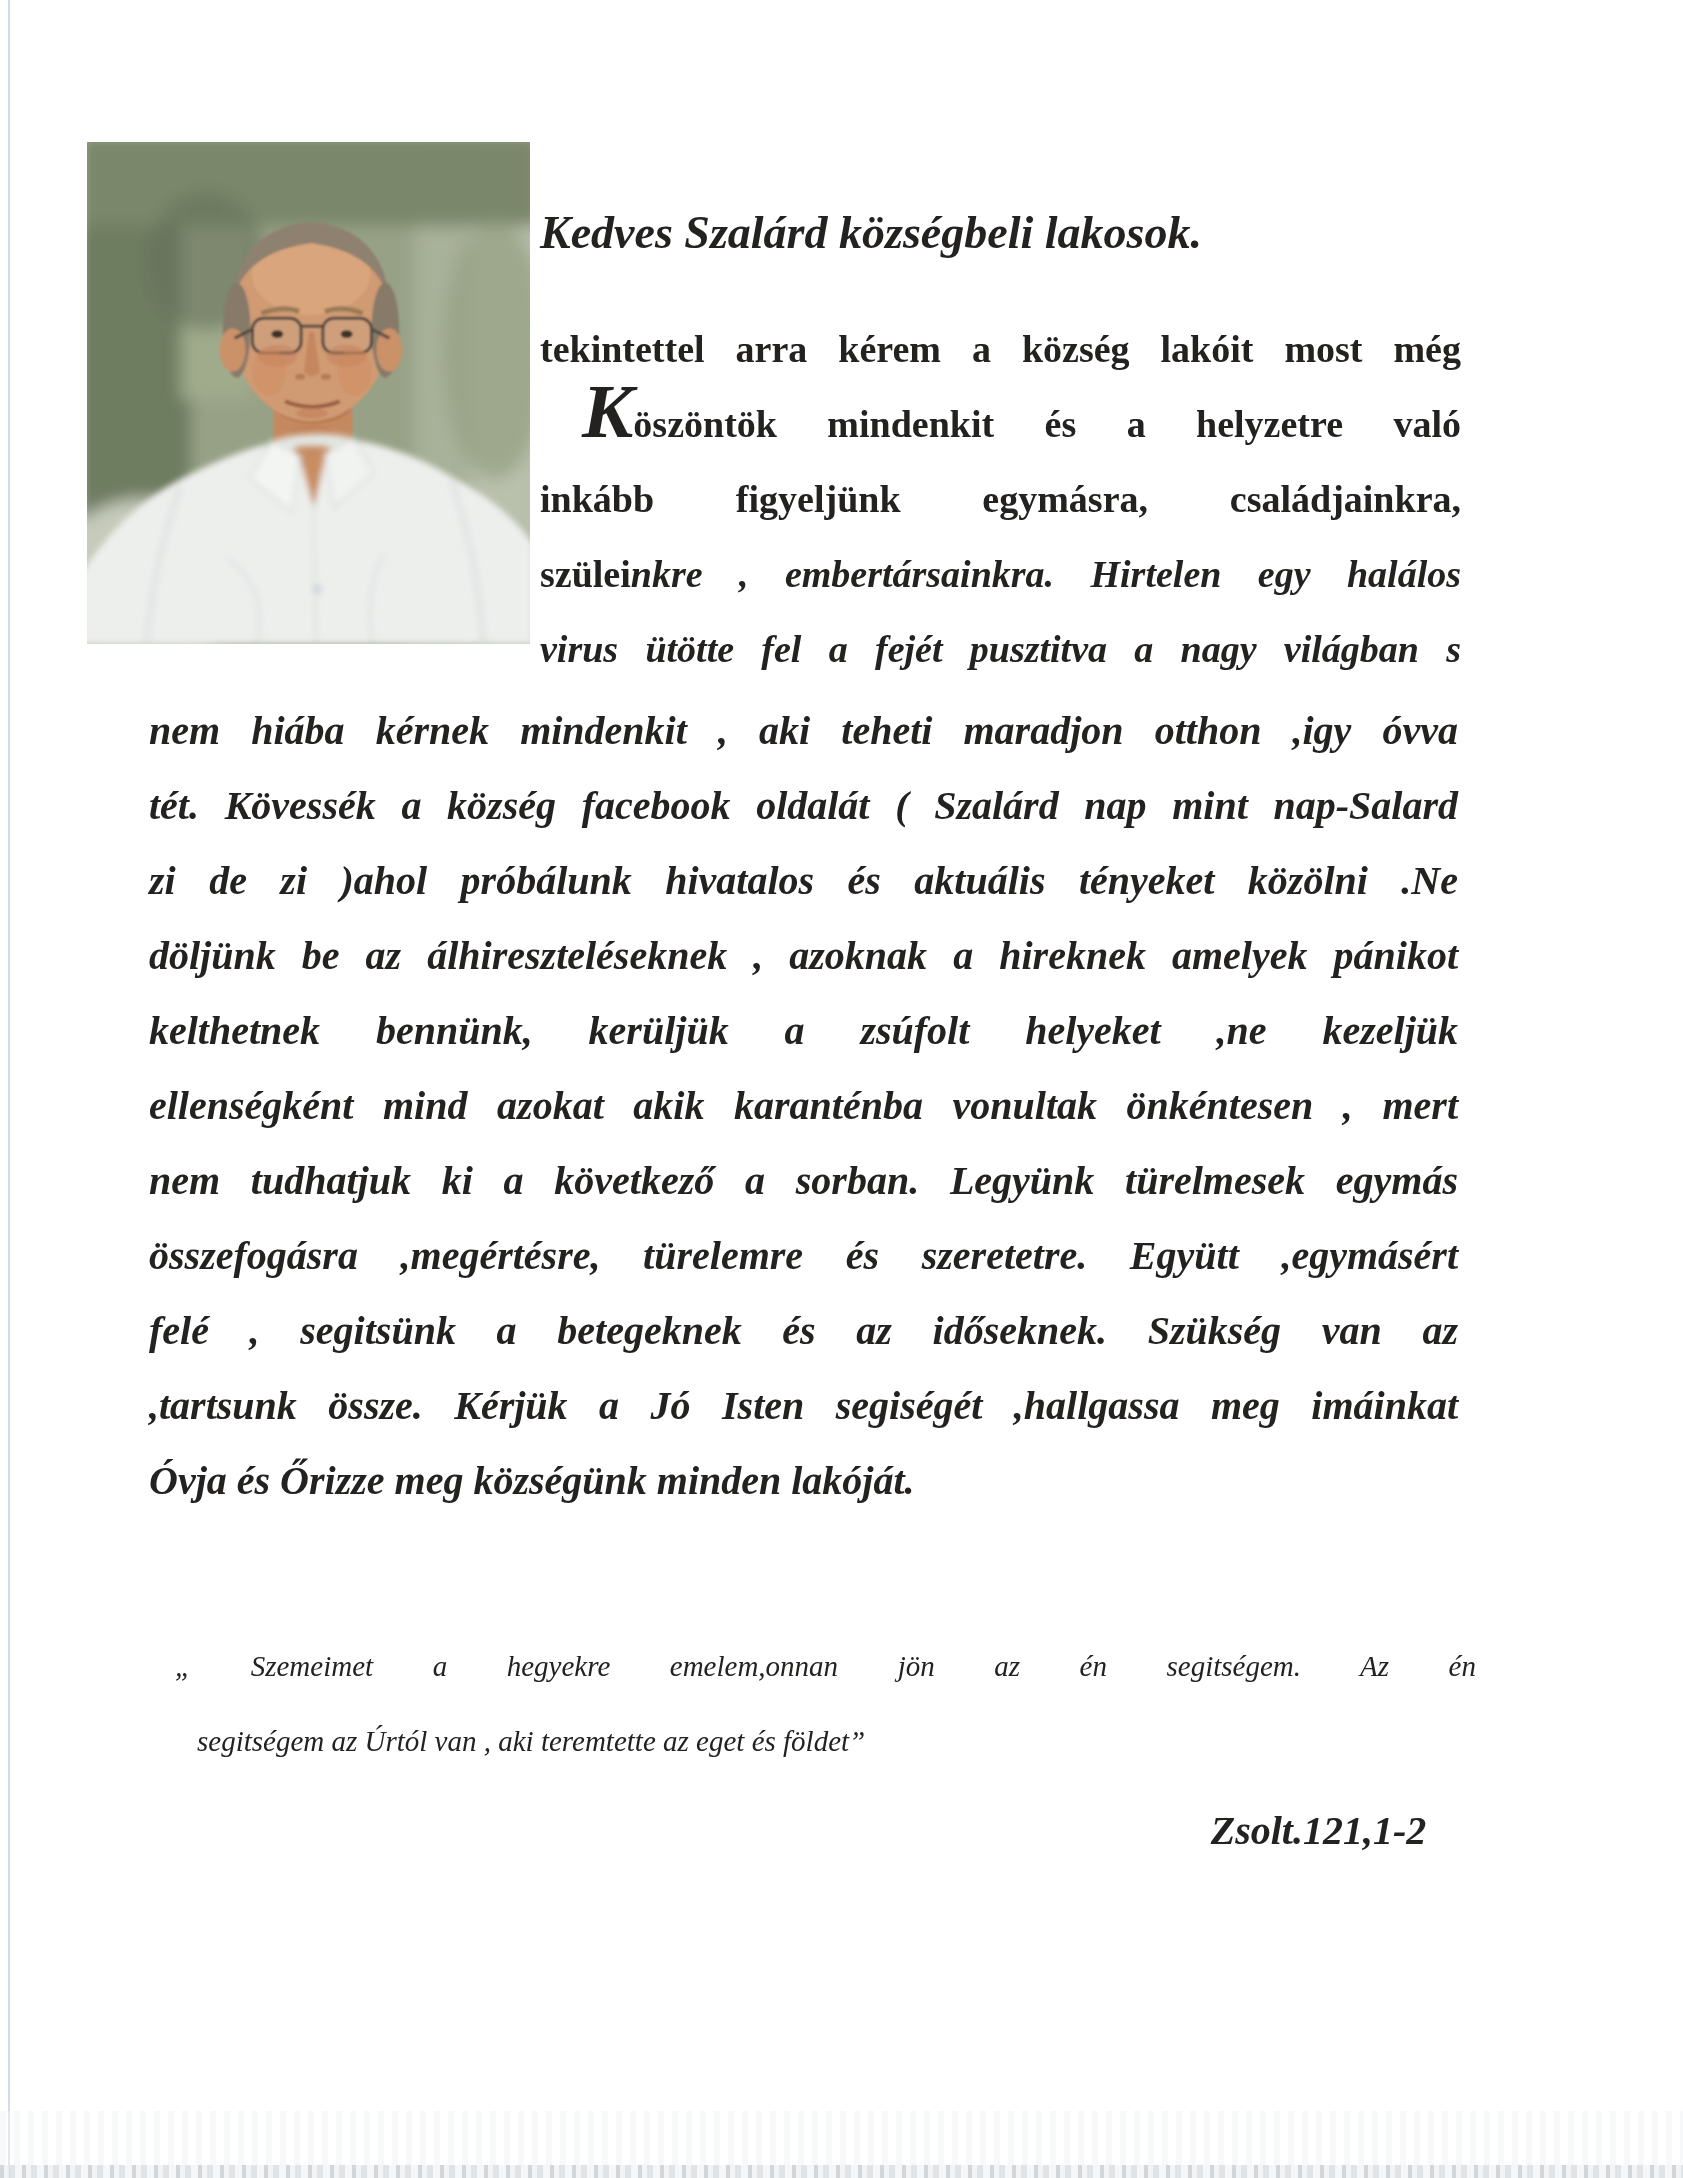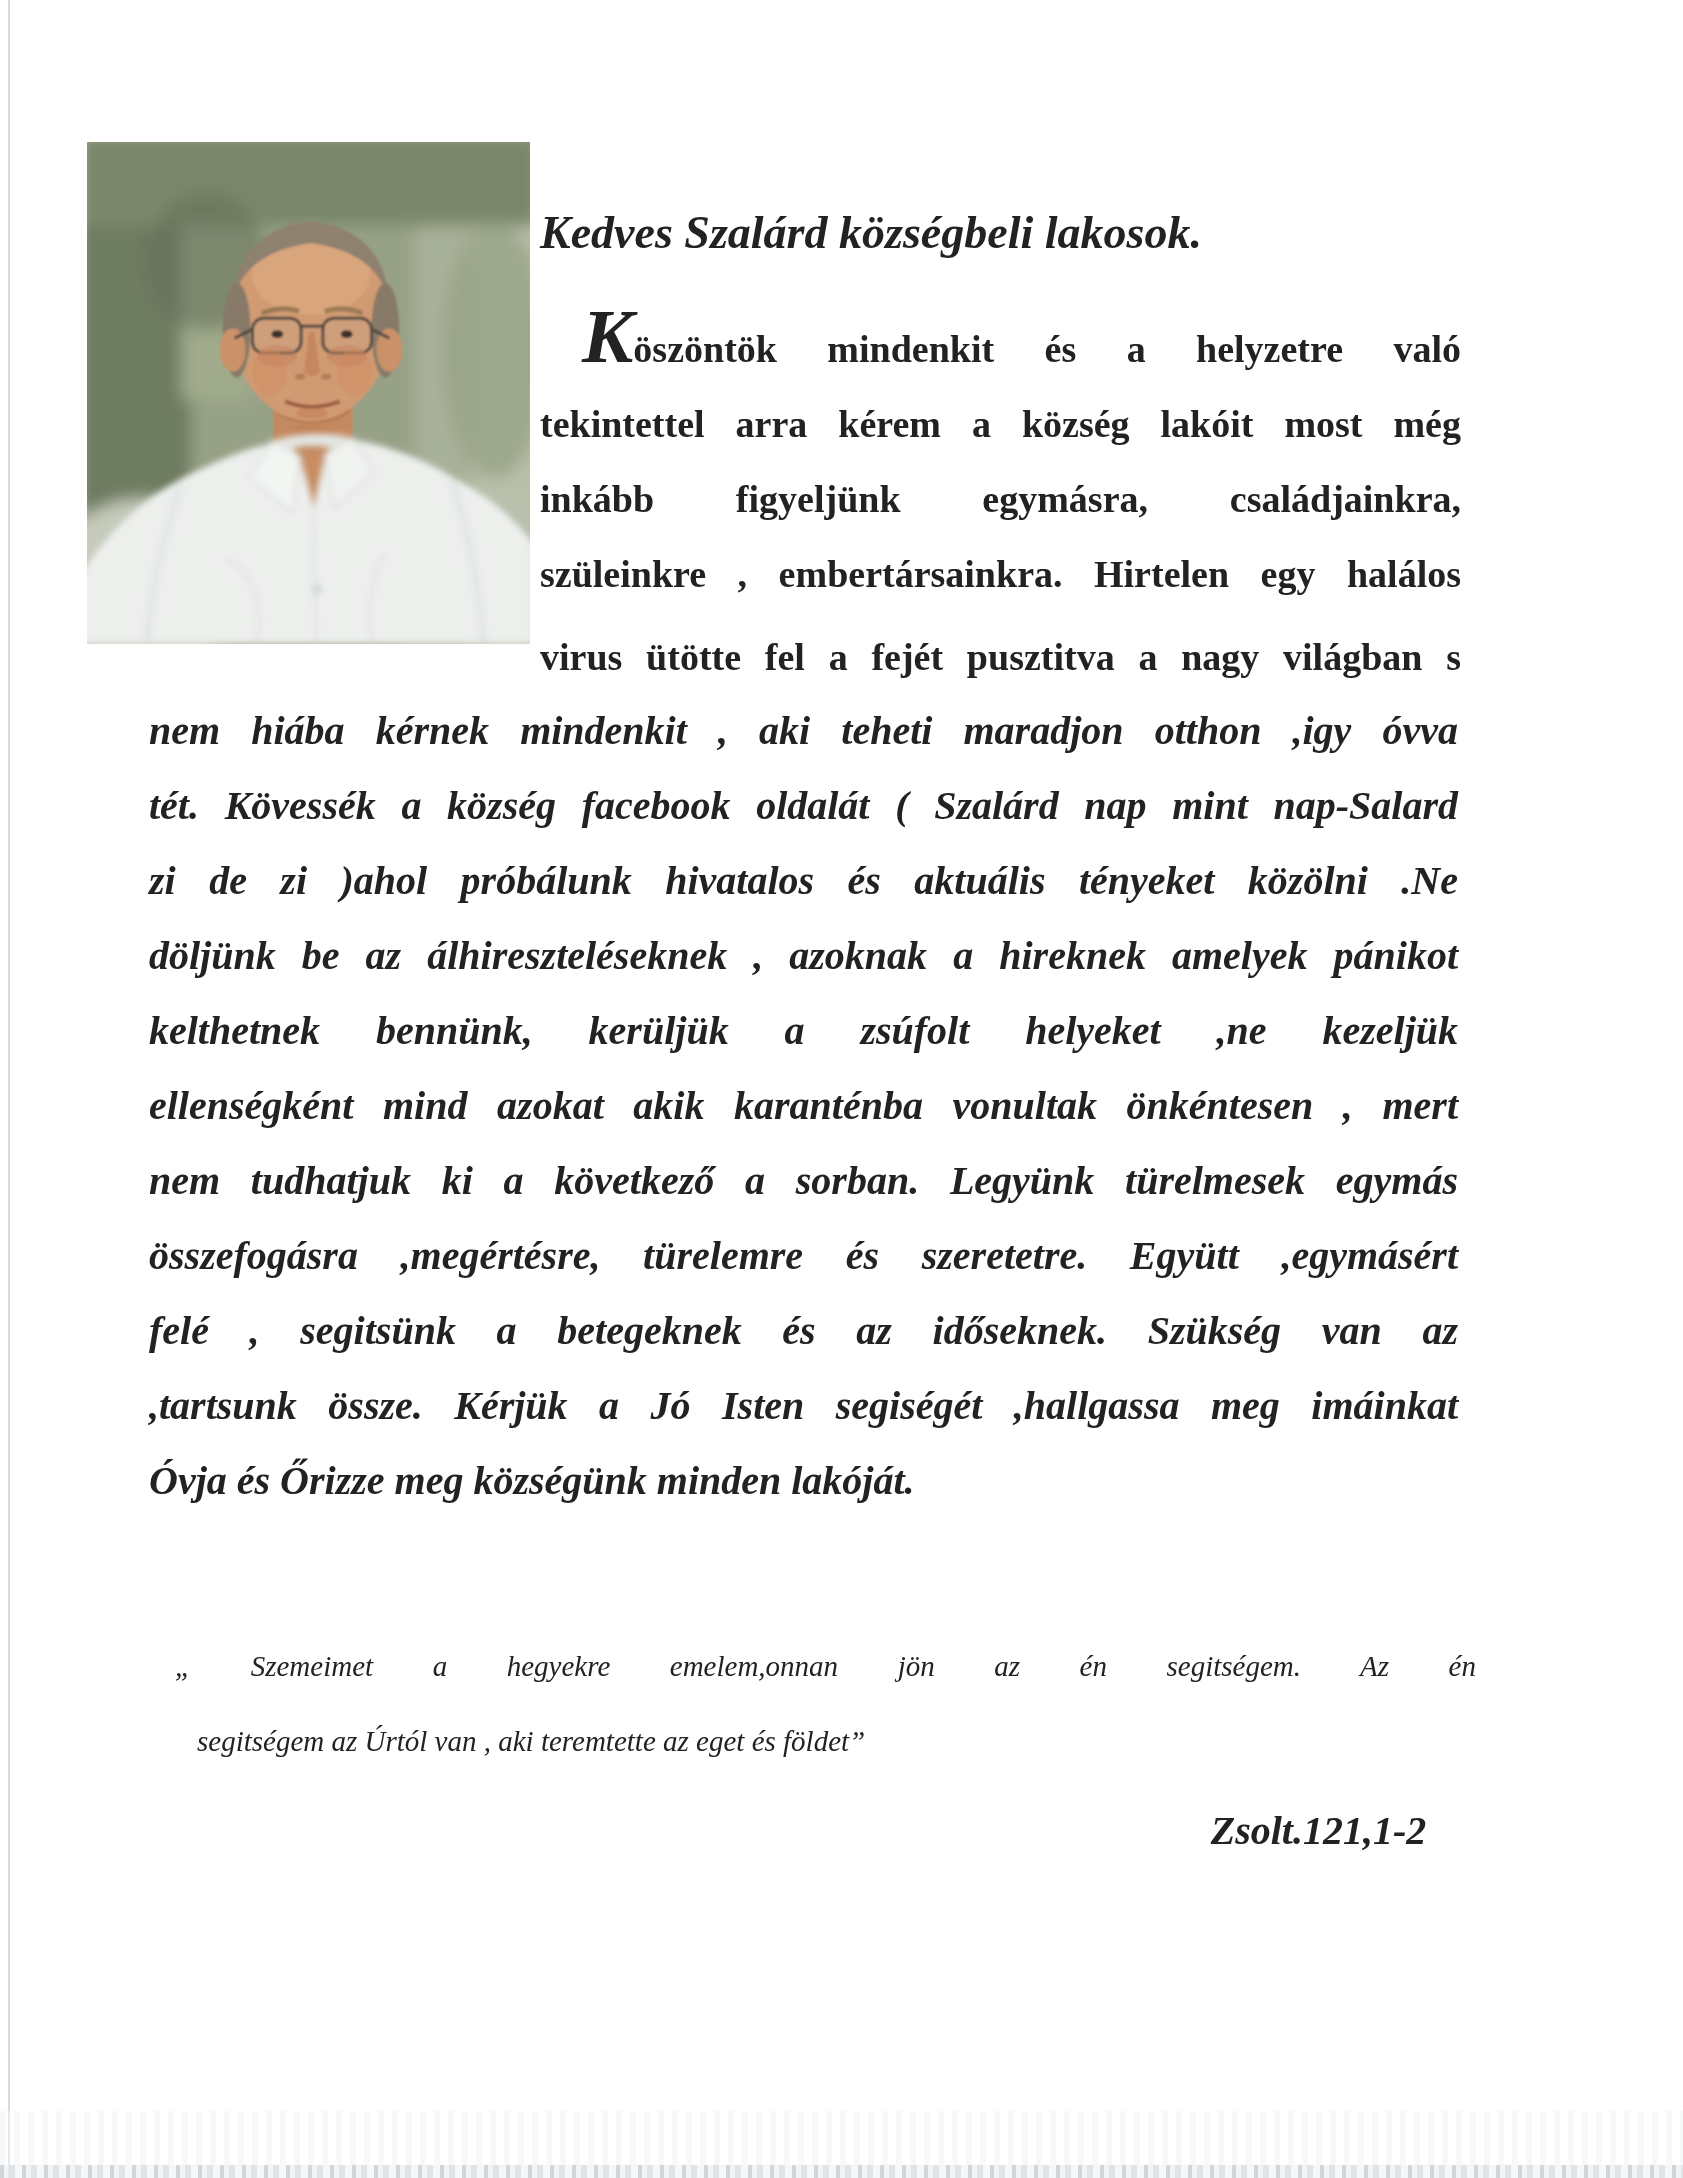--- a/index.html
+++ b/index.html
@@ -42,21 +42,21 @@
     position:absolute;left:540px;top:312px;width:921px;
   }
   .wline{
     height:75px;line-height:75px;
     font-size:38px;font-weight:bold;
     text-align:justify;text-align-last:justify;
     overflow:visible;
   }
   .wline.first{padding-left:42px;}
   .upright{font-style:normal;}
-  .italic{margin-top:8px;}
+  .italic{font-style:italic;}
   .dropcap{
     font-size:77px;line-height:40px;font-style:italic;font-weight:bold;
     vertical-align:baseline;
   }
   .body-col{
     position:absolute;left:149px;top:693px;width:1309px;
   }
   .bline{
     height:75px;line-height:75px;
     font-size:40px;font-weight:bold;font-style:italic;
@@ -165,22 +165,22 @@
         <path d="M140 420 Q182 445 172 507" stroke="#e0e4e2" stroke-width="5" fill="none" opacity="0.8"></path>
         <path d="M300 415 Q280 450 288 507" stroke="#e0e4e2" stroke-width="5" fill="none" opacity="0.8"></path>
       </g>
     </g>
   </svg>
 </div>
 
 <div class="title-line">Kedves Szalárd községbeli lakosok.</div>
 
 <div class="wrap-col">
+  <div class="wline upright">tekintettel arra kérem a község lakóit most még</div>
   <div class="wline first upright"><span class="dropcap">K</span><span>öszöntök mindenkit és a helyzetre való</span></div>
-  <div class="wline upright">tekintettel arra kérem a község lakóit most még</div>
   <div class="wline upright">inkább figyeljünk egymásra, családjainkra,</div>
   <div class="wline"><span class="upright">szülei</span><span class="italic">nkre , embertársainkra. Hirtelen egy halálos</span></div>
   <div class="wline italic">virus ütötte fel a fejét pusztitva a nagy világban s</div>
 </div>
 
 <div class="body-col">
   <div class="bline">nem hiába kérnek mindenkit , aki teheti maradjon otthon ,igy óvva</div>
   <div class="bline">tét. Kövessék a község facebook oldalát ( Szalárd nap mint nap-Salard</div>
   <div class="bline">zi de zi )ahol próbálunk hivatalos és aktuális tényeket közölni .Ne</div>
   <div class="bline">döljünk be az álhireszteléseknek , azoknak a hireknek amelyek pánikot</div>

